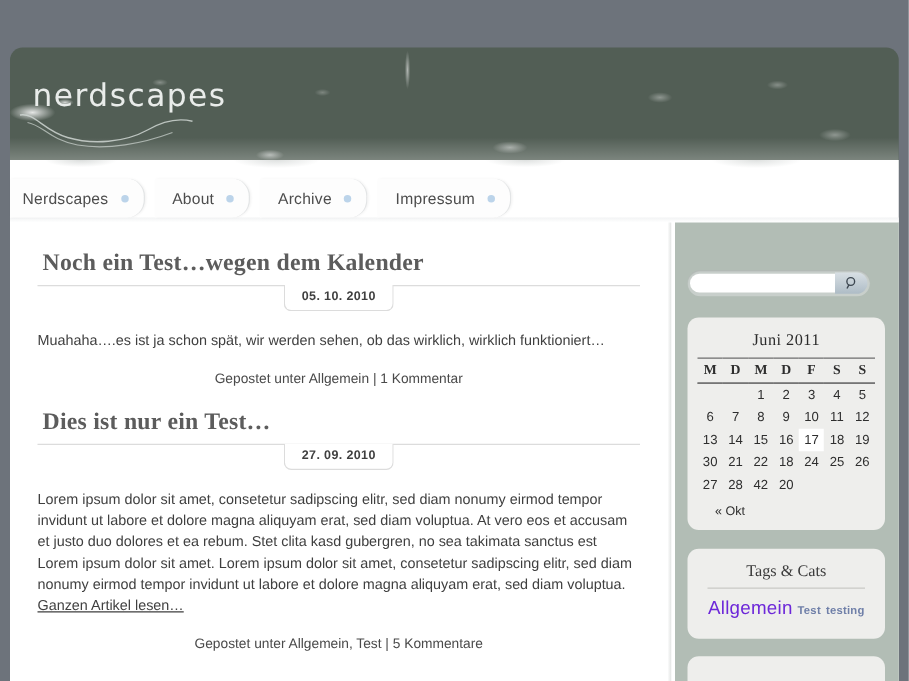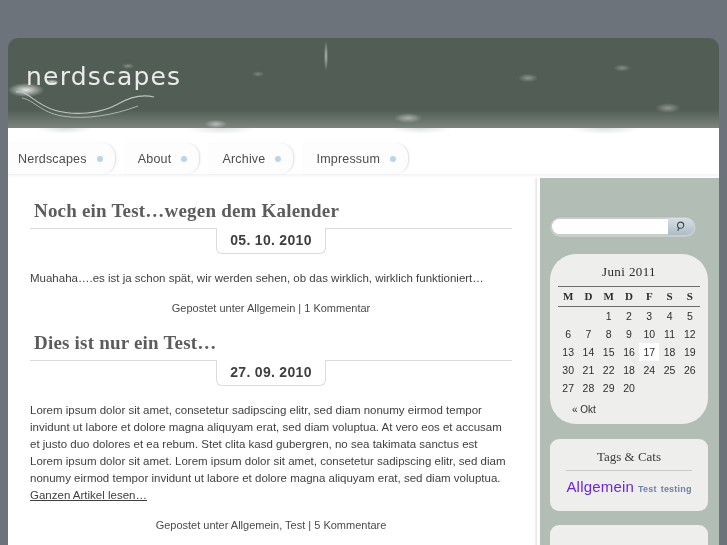--- a/index.html
+++ b/index.html
@@ -185,21 +185,21 @@
   .date-badge-row {
     display: flex;
     justify-content: center;
     margin-top: -1px;
   }
   .date-badge {
     border: 1px solid #dcdcdc;
     border-top: none;
     border-radius: 0 0 6px 6px;
     padding: 4px 13px 5px;
-    font-size: 14px;
+    font-size: 10px;
     font-weight: bold;
     color: #3f3f3f;
     letter-spacing: .3px;
     background: #fff;
   }
   .post-body {
     margin-top: 16px;
     font-size: 11.5px;
     line-height: 17px;
     color: #3f3f3f;
@@ -280,21 +280,21 @@
   }
 
   .widget {
     position: absolute;
     left: 10px;
     width: 158px;
     background: #eeeeec;
     border-radius: 9px;
     box-sizing: border-box;
   }
-  #widget-calendar { top: 76px; padding: 10px 8px 9px; border-radius: 26px; }
+  #widget-calendar { top: 76px; padding: 10px 8px 9px; }
   #widget-tags     { top: 261px; padding: 10px 10px 14px; height: 72px; }
   #widget-next     { top: 347px; height: 40px; }
 
   .widget-title {
     font-family: "Liberation Serif", serif;
     font-size: 13px;
     color: #3c3c3c;
     text-align: center;
     padding-bottom: 5px;
   }
@@ -486,21 +486,21 @@
             <td>21</td>
             <td>22</td>
             <td>18</td>
             <td>24</td>
             <td>25</td>
             <td>26</td>
           </tr>
           <tr>
             <td>27</td>
             <td>28</td>
-            <td>29</td>
+            <td>42</td>
             <td>20</td>
             <td></td>
             <td></td>
             <td></td>
           </tr>
         </tbody>
       </table>
       <div class="cal-nav">« Okt</div>
     </div>
 

